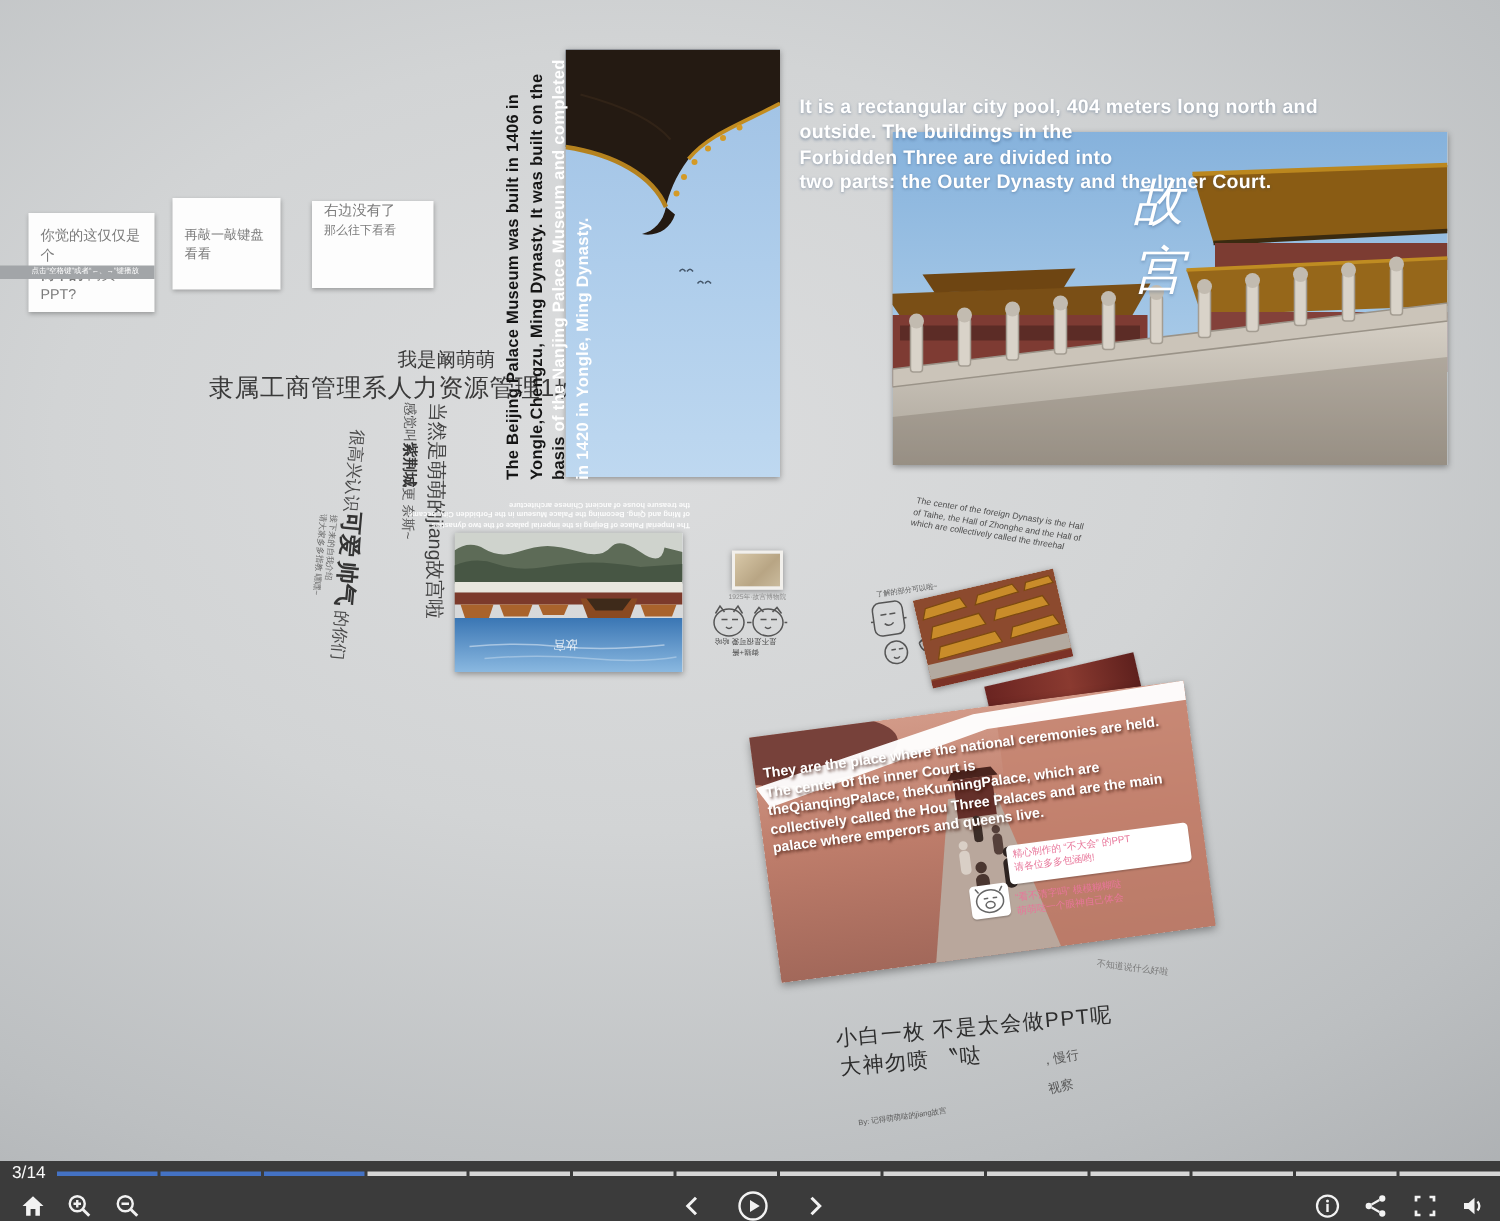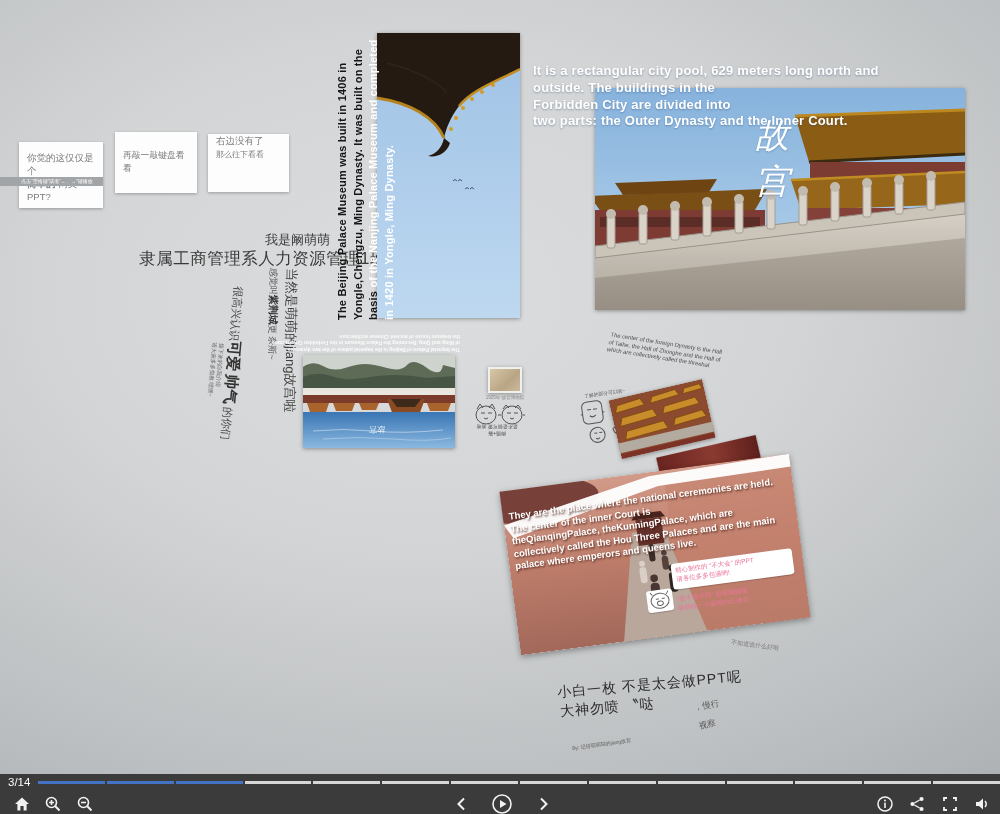--- a/index.html
+++ b/index.html
@@ -76,21 +76,21 @@
 
   <div id="stage">
 
     <div class="card abs" style="left:19px; top:142px; width:84px; height:66px;">
       <div class="t"><span>你觉的这仅仅是个</span><br>
         <b>简单的</b><span> 网页PPT?</span></div>
     </div>
     <div class="strip abs" style="left:0; top:177px; width:103px; height:9px;">
       <span>点击“空格键”或者“←、→”键播放</span>
     </div>
-    <div class="card abs" style="left:115px; top:132px; width:82px; height:61px;font-family:Liberation Mono, monospace;">
+    <div class="card abs" style="left:115px; top:132px; width:72px; height:61px;">
       <div class="t" style="padding-top:18px; font-size:8.8px;"><span>再敲一敲键盘看看</span></div>
     </div>
     <div class="card abs" style="left:208px; top:134px; width:81px; height:58px;">
       <div class="t" style="padding-top:0;"><span>右边没有了</span><br>
         <span style="font-size:8px;">那么往下看看</span></div>
     </div>
 
     <div class="intro-name abs" style="left:150px; top:231px; width:180px;">我是阚萌萌</div>
     <div class="intro-dept abs" style="left:127px; top:248px; width:260px;">隶属工商管理系人力资源管理1班</div>
 
@@ -185,23 +185,23 @@
             <circle cx="240" cy="99" r="5"></circle>
             <circle cx="272" cy="95" r="5"></circle>
           <circle cx="304" cy="92" r="5"></circle>
             <circle cx="336" cy="88" r="5"></circle>
         </g>
         <path d="M0,190 L370,150 L370,222 L0,222 Z" fill="rgba(95,85,72,.25)"></path>
       </svg>
     </div>
 
     <div class="sky-text abs" style="left:533px; top:63px;">
-      <div>It is a rectangular city pool, 629 meters long north and</div>
+      <div>It is a rectangular city pool, 404 meters long north and</div>
       <div>outside. The buildings in the</div>
-      <div>Forbidden City are divided into</div>
+      <div>Forbidden Three are divided into</div>
       <div>two parts: the Outer Dynasty and the Inner Court.</div>
     </div>
     <div class="calli abs" style="left:755px; top:112px;">
       <div>故</div>
       <div>宫</div>
     </div>
 
     <div class="title-rot abs" style="left:192px; top:341px; width:180px; height:34px;">
       <div class="l1">当然是萌萌的jiang故宫啦</div>
       <div class="l2"><span>感觉叫</span><b>紫荆城</b><span>更 奈斯~</span></div>

